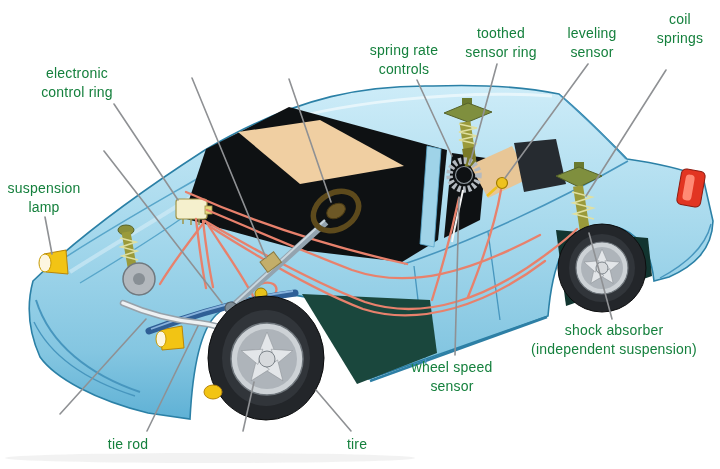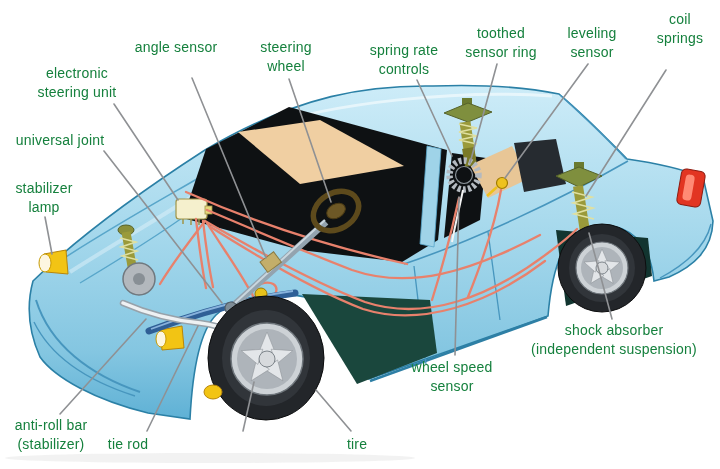--- a/index.html
+++ b/index.html
@@ -195,56 +195,44 @@
     <line x1="60" y1="414" x2="146" y2="319"></line>
     <line x1="147" y1="431" x2="198" y2="326"></line>
     <line x1="243" y1="431" x2="254" y2="382"></line>
     <line x1="351" y1="431" x2="316" y2="390"></line>
     <line x1="455" y1="355" x2="459" y2="197"></line>
     <line x1="612" y1="319" x2="589" y2="233"></line>
   </g>
 </svg>
 
 <div class="lbl" style="left:176px;top:38px">
-  <span class="ln">angle sensor</span>
-</div>
-<div class="lbl" style="left:286px;top:38px">
-  <span class="ln">steering</span>
-  <span class="ln">wheel</span>
 </div>
 <div class="lbl" style="left:404px;top:41px">
   <span class="ln">spring rate</span>
   <span class="ln">controls</span>
 </div>
 <div class="lbl" style="left:501px;top:24px">
   <span class="ln">toothed</span>
   <span class="ln">sensor ring</span>
 </div>
 <div class="lbl" style="left:592px;top:24px">
   <span class="ln">leveling</span>
   <span class="ln">sensor</span>
 </div>
 <div class="lbl" style="left:680px;top:10px">
   <span class="ln">coil</span>
   <span class="ln">springs</span>
 </div>
 <div class="lbl" style="left:77px;top:64px">
   <span class="ln">electronic</span>
-  <span class="ln">steering unit</span>
-</div>
-<div class="lbl" style="left:60px;top:131px">
-  <span class="ln">universal joint</span>
+  <span class="ln">control ring</span>
 </div>
 <div class="lbl" style="left:44px;top:179px">
-  <span class="ln">stabilizer</span>
+  <span class="ln">suspension</span>
   <span class="ln">lamp</span>
-</div>
-<div class="lbl" style="left:51px;top:416px">
-  <span class="ln">anti-roll bar</span>
-  <span class="ln">(stabilizer)</span>
 </div>
 <div class="lbl" style="left:128px;top:435px">
   <span class="ln">tie rod</span>
 </div>
 <div class="lbl" style="left:357px;top:435px">
   <span class="ln">tire</span>
 </div>
 <div class="lbl" style="left:452px;top:358px">
   <span class="ln">wheel speed</span>
   <span class="ln">sensor</span>

